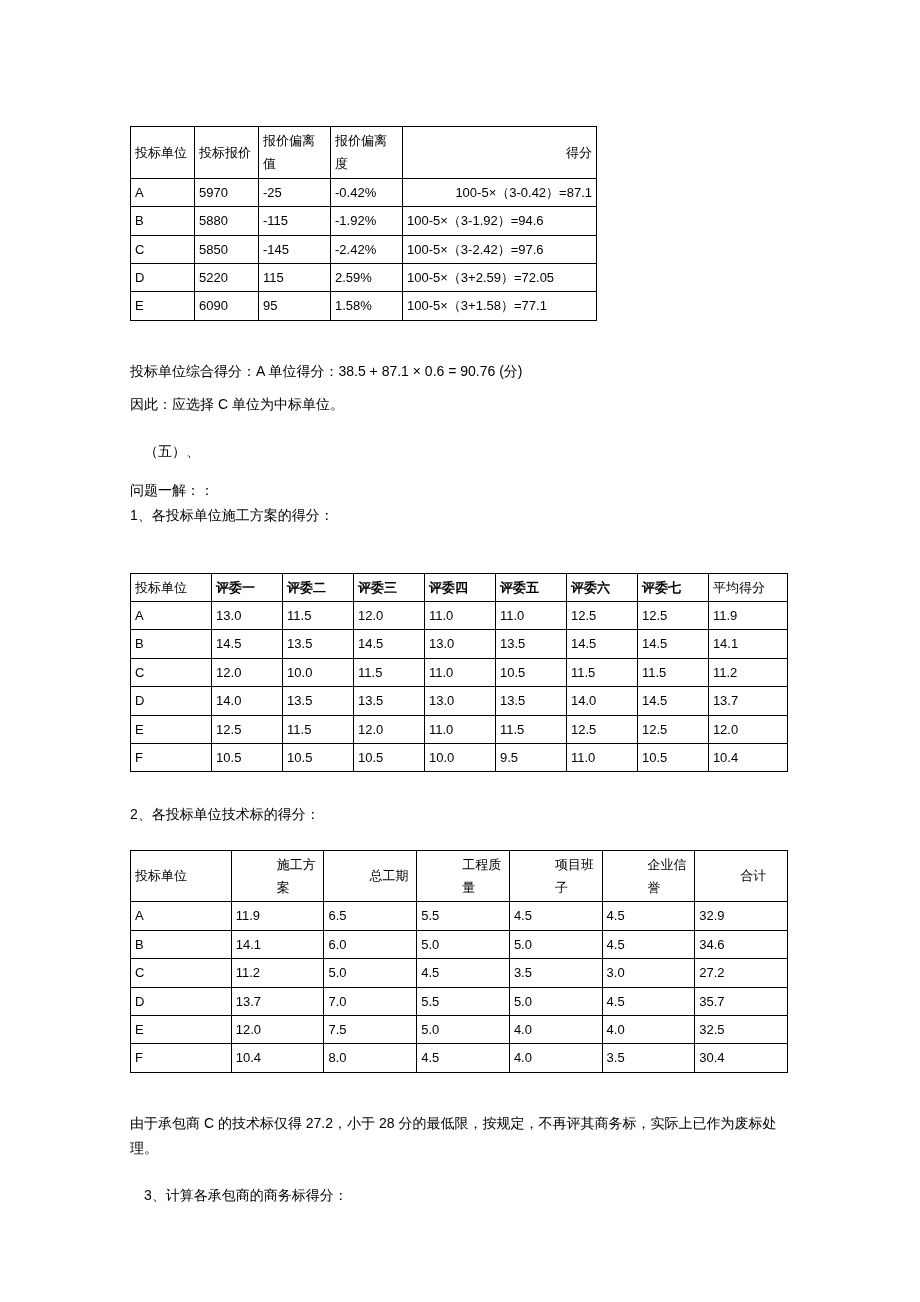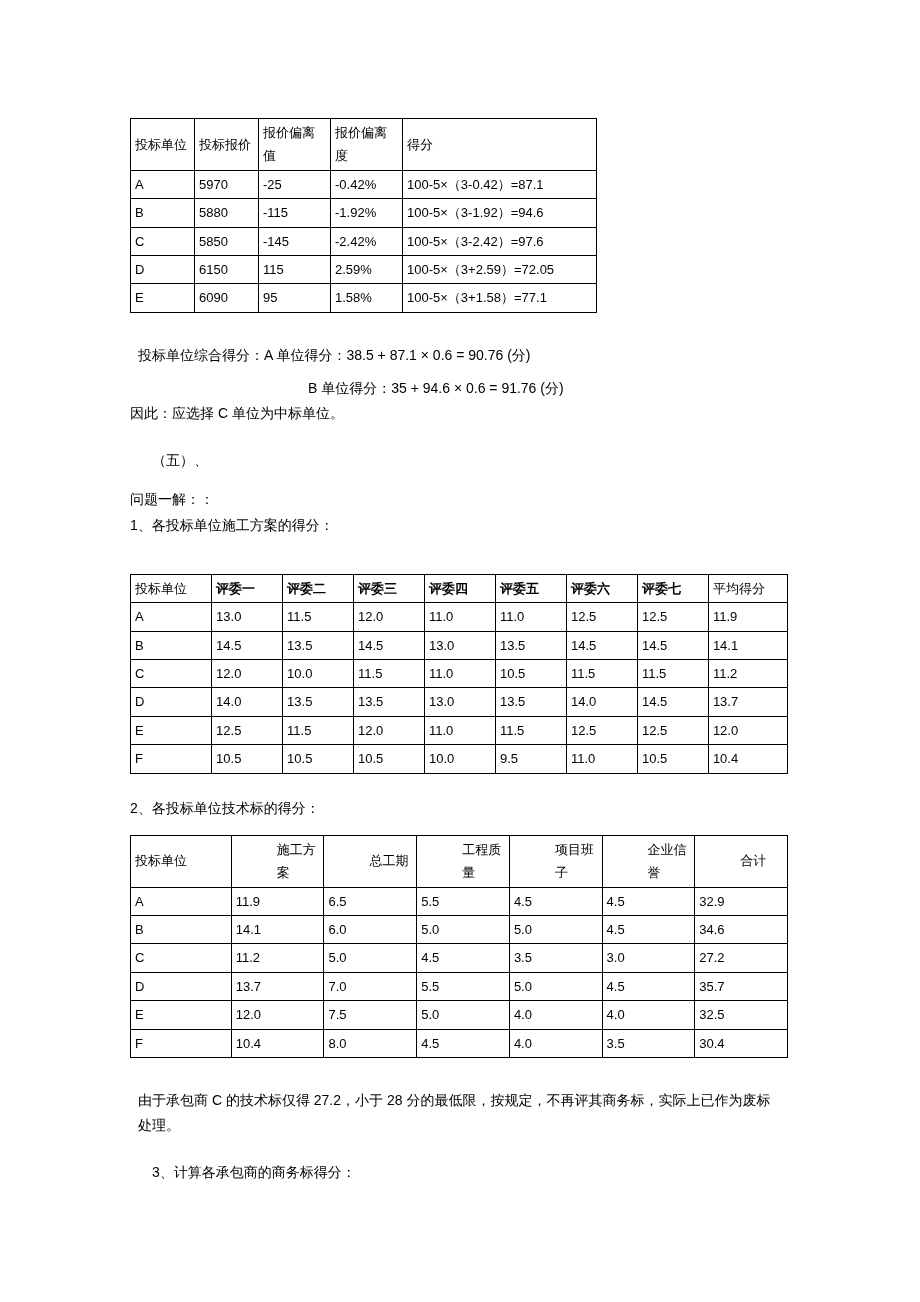--- a/index.html
+++ b/index.html
@@ -8,39 +8,39 @@
       color: #000;
       background: #fff;
       margin: 0;
       padding: 110px 130px 80px 130px;
       width: 920px;
       box-sizing: border-box;
       line-height: 1.8;
     }
     table {
       border-collapse: collapse;
-      margin: 8px 0;
+      margin: 16px 0;
     }
     table td, table th {
       border: 1px solid #000;
       padding: 2px 4px;
       text-align: left;
       font-weight: normal;
       vertical-align: middle;
       height: 22px;
       box-sizing: border-box;
     }
     .table1 td, .table1 th { font-size: 13px; }
     .table1 .col0 { width: 64px; }
     .table1 .col1 { width: 64px; }
     .table1 .col2 { width: 72px; }
     .table1 .col3 { width: 72px; }
-    .table1 .col4 { width: 194px; }
-
-    .para { margin: 8px 8px; }
+    .table1 .col4 { width: 194px; text-align: right; }
+
+    .para { margin: 8px 0; }
     .indent-block { padding-left: 178px; }
     .indent-small { text-indent: 14px; }
 
     .table2 { width: 658px; }
     .table2 td, .table2 th { font-size: 13px; }
     .table2 .c0 { width: 80px; }
     .table2 .cn { width: 70px; font-weight: bold; }
     .table2 .c8 { width: 78px; }
 
     .table3 { width: 658px; }
@@ -79,40 +79,39 @@
   </tr>
   <tr>
     <td>C</td>
     <td>5850</td>
     <td>-145</td>
     <td>-2.42%</td>
     <td>100-5×（3-2.42）=97.6</td>
   </tr>
   <tr>
     <td>D</td>
-    <td>6150</td>
+    <td>5220</td>
     <td>115</td>
     <td>2.59%</td>
     <td>100-5×（3+2.59）=72.05</td>
   </tr>
   <tr>
     <td>E</td>
     <td>6090</td>
     <td>95</td>
     <td>1.58%</td>
     <td>100-5×（3+1.58）=77.1</td>
   </tr>
 </tbody>
   </table>
 
 <div class="spacer"></div>
 
 <div class="para">投标单位综合得分：A 单位得分：38.5 + 87.1 × 0.6 = 90.76 (分)</div>
 <div class="indent-block">
-  <div>B 单位得分：35 + 94.6 × 0.6 = 91.76 (分)</div>
 </div>
 <div>因此：应选择 C 单位为中标单位。</div>
 
 <div class="spacer"></div>
 
 <div class="para indent-small">（五）、</div>
 
 <div class="spacer2"></div>
 
 <div>问题一解：：</div>

